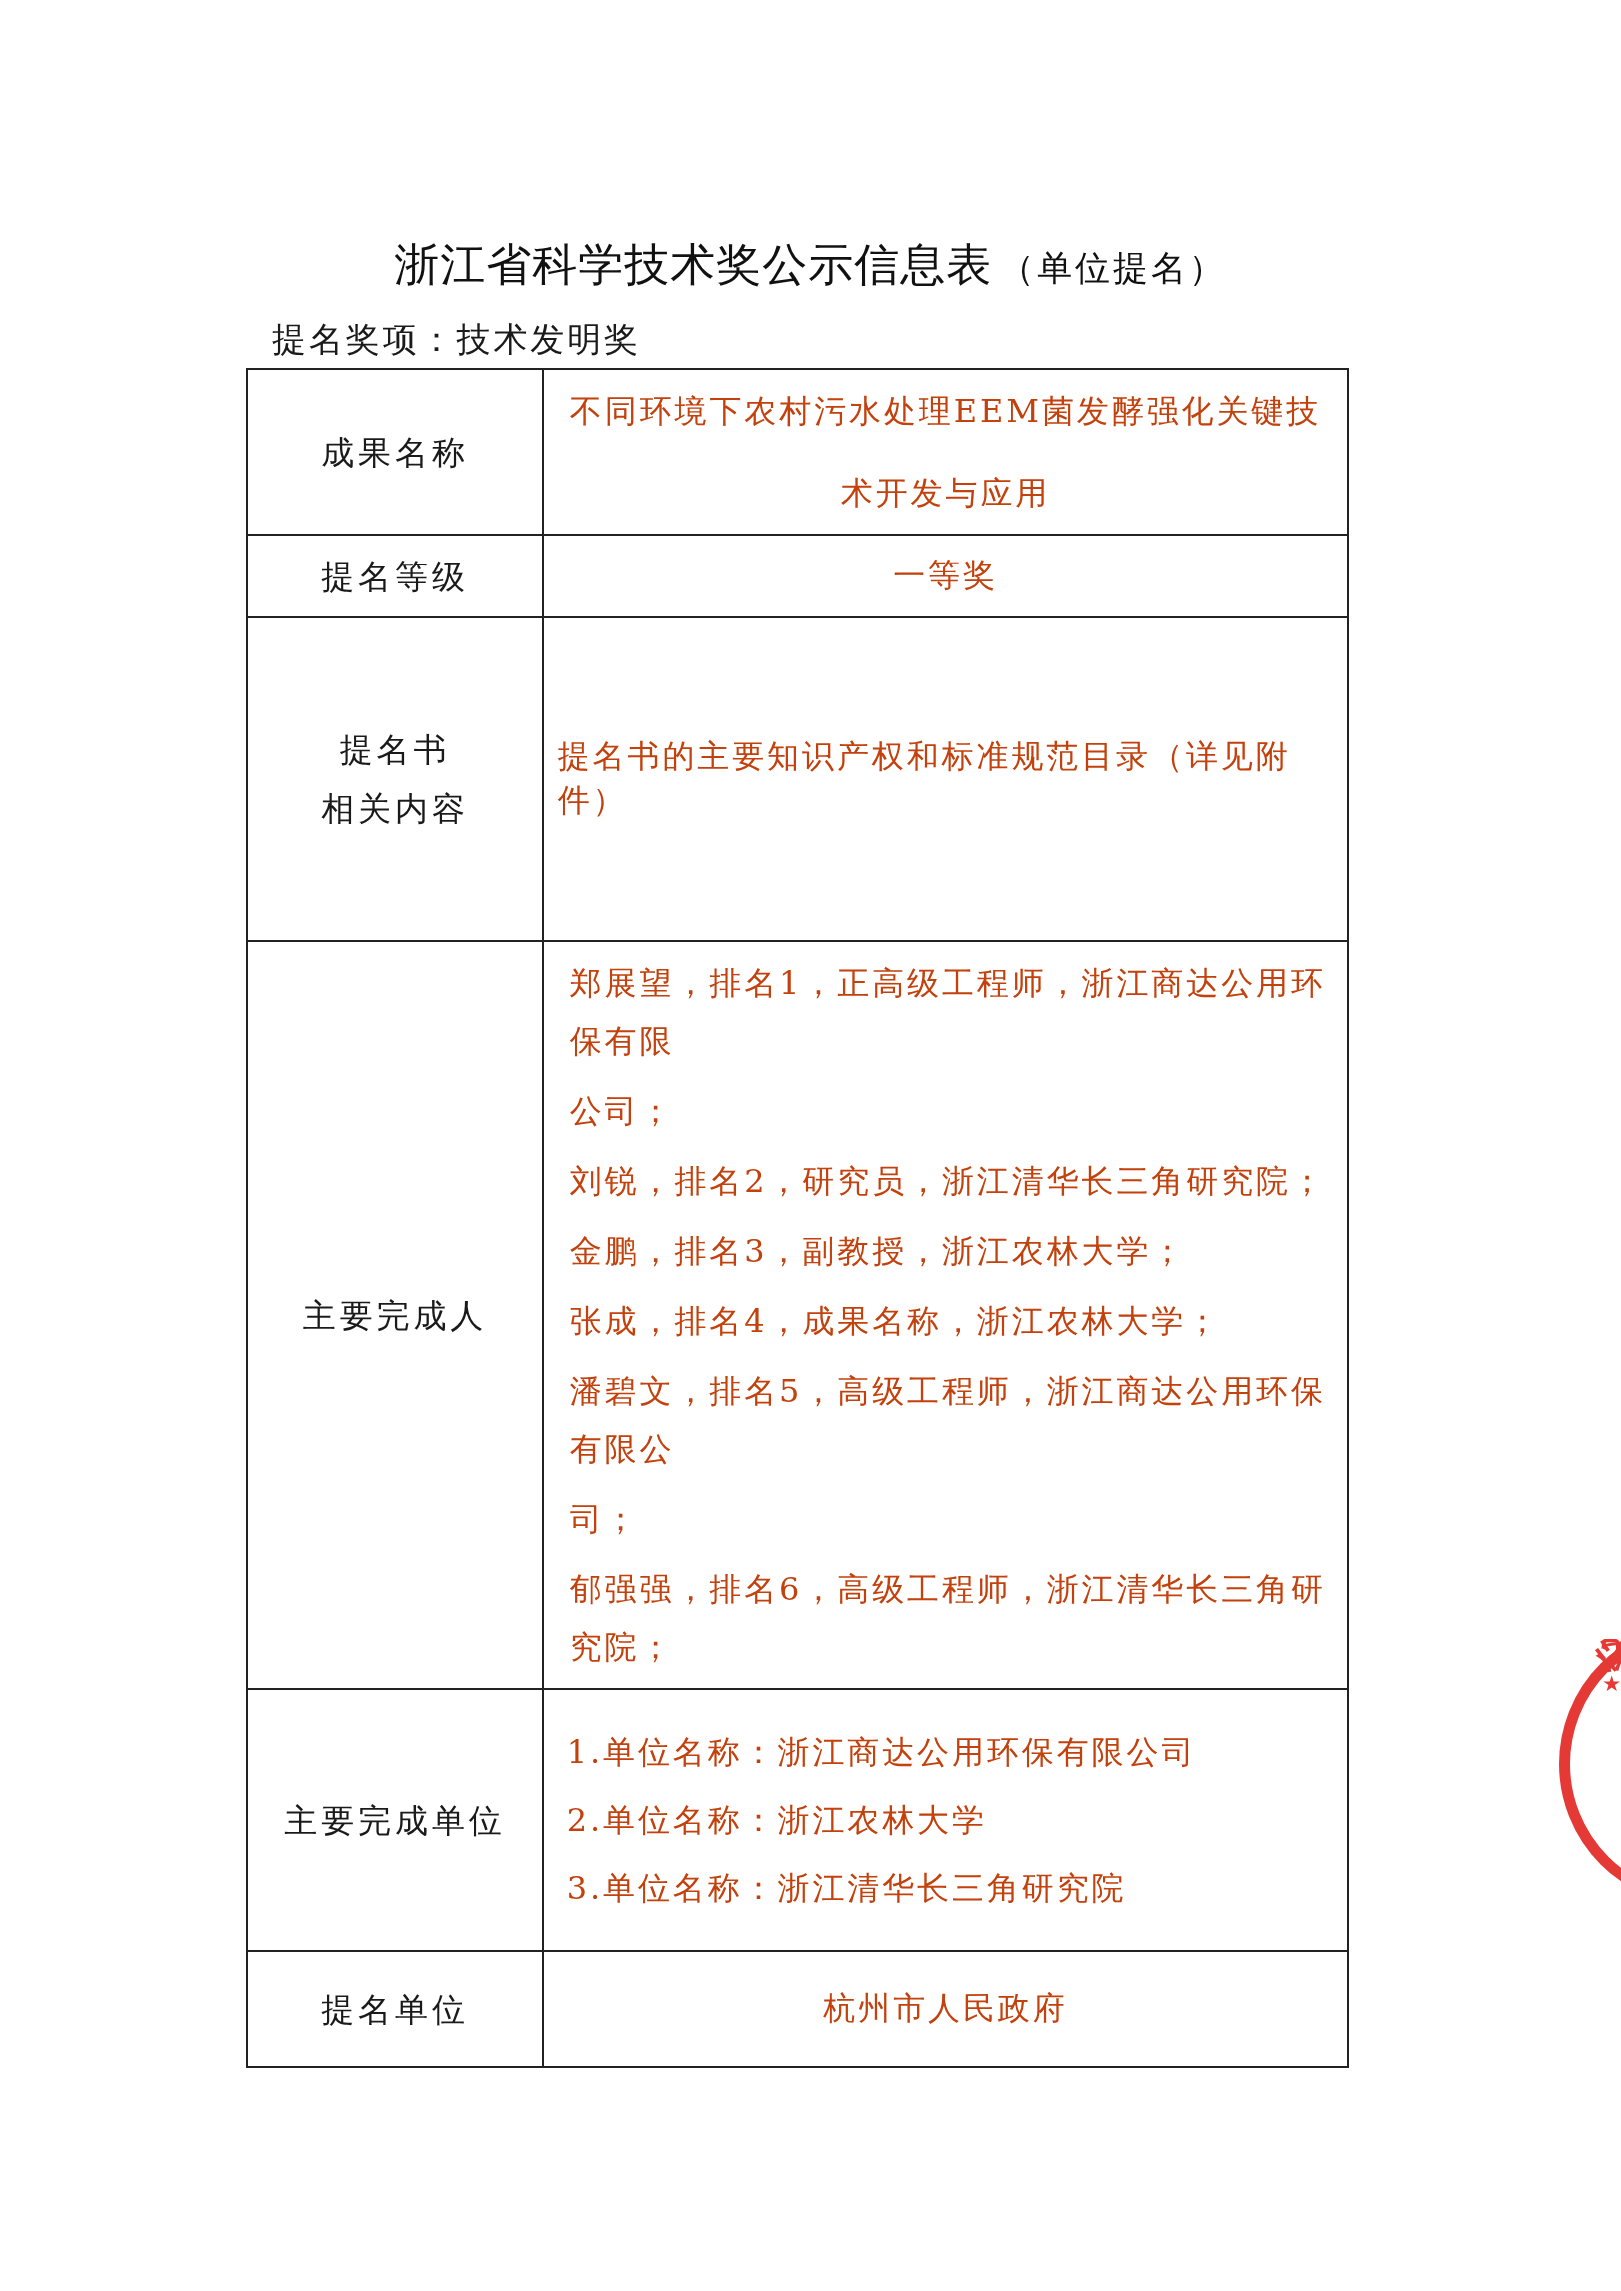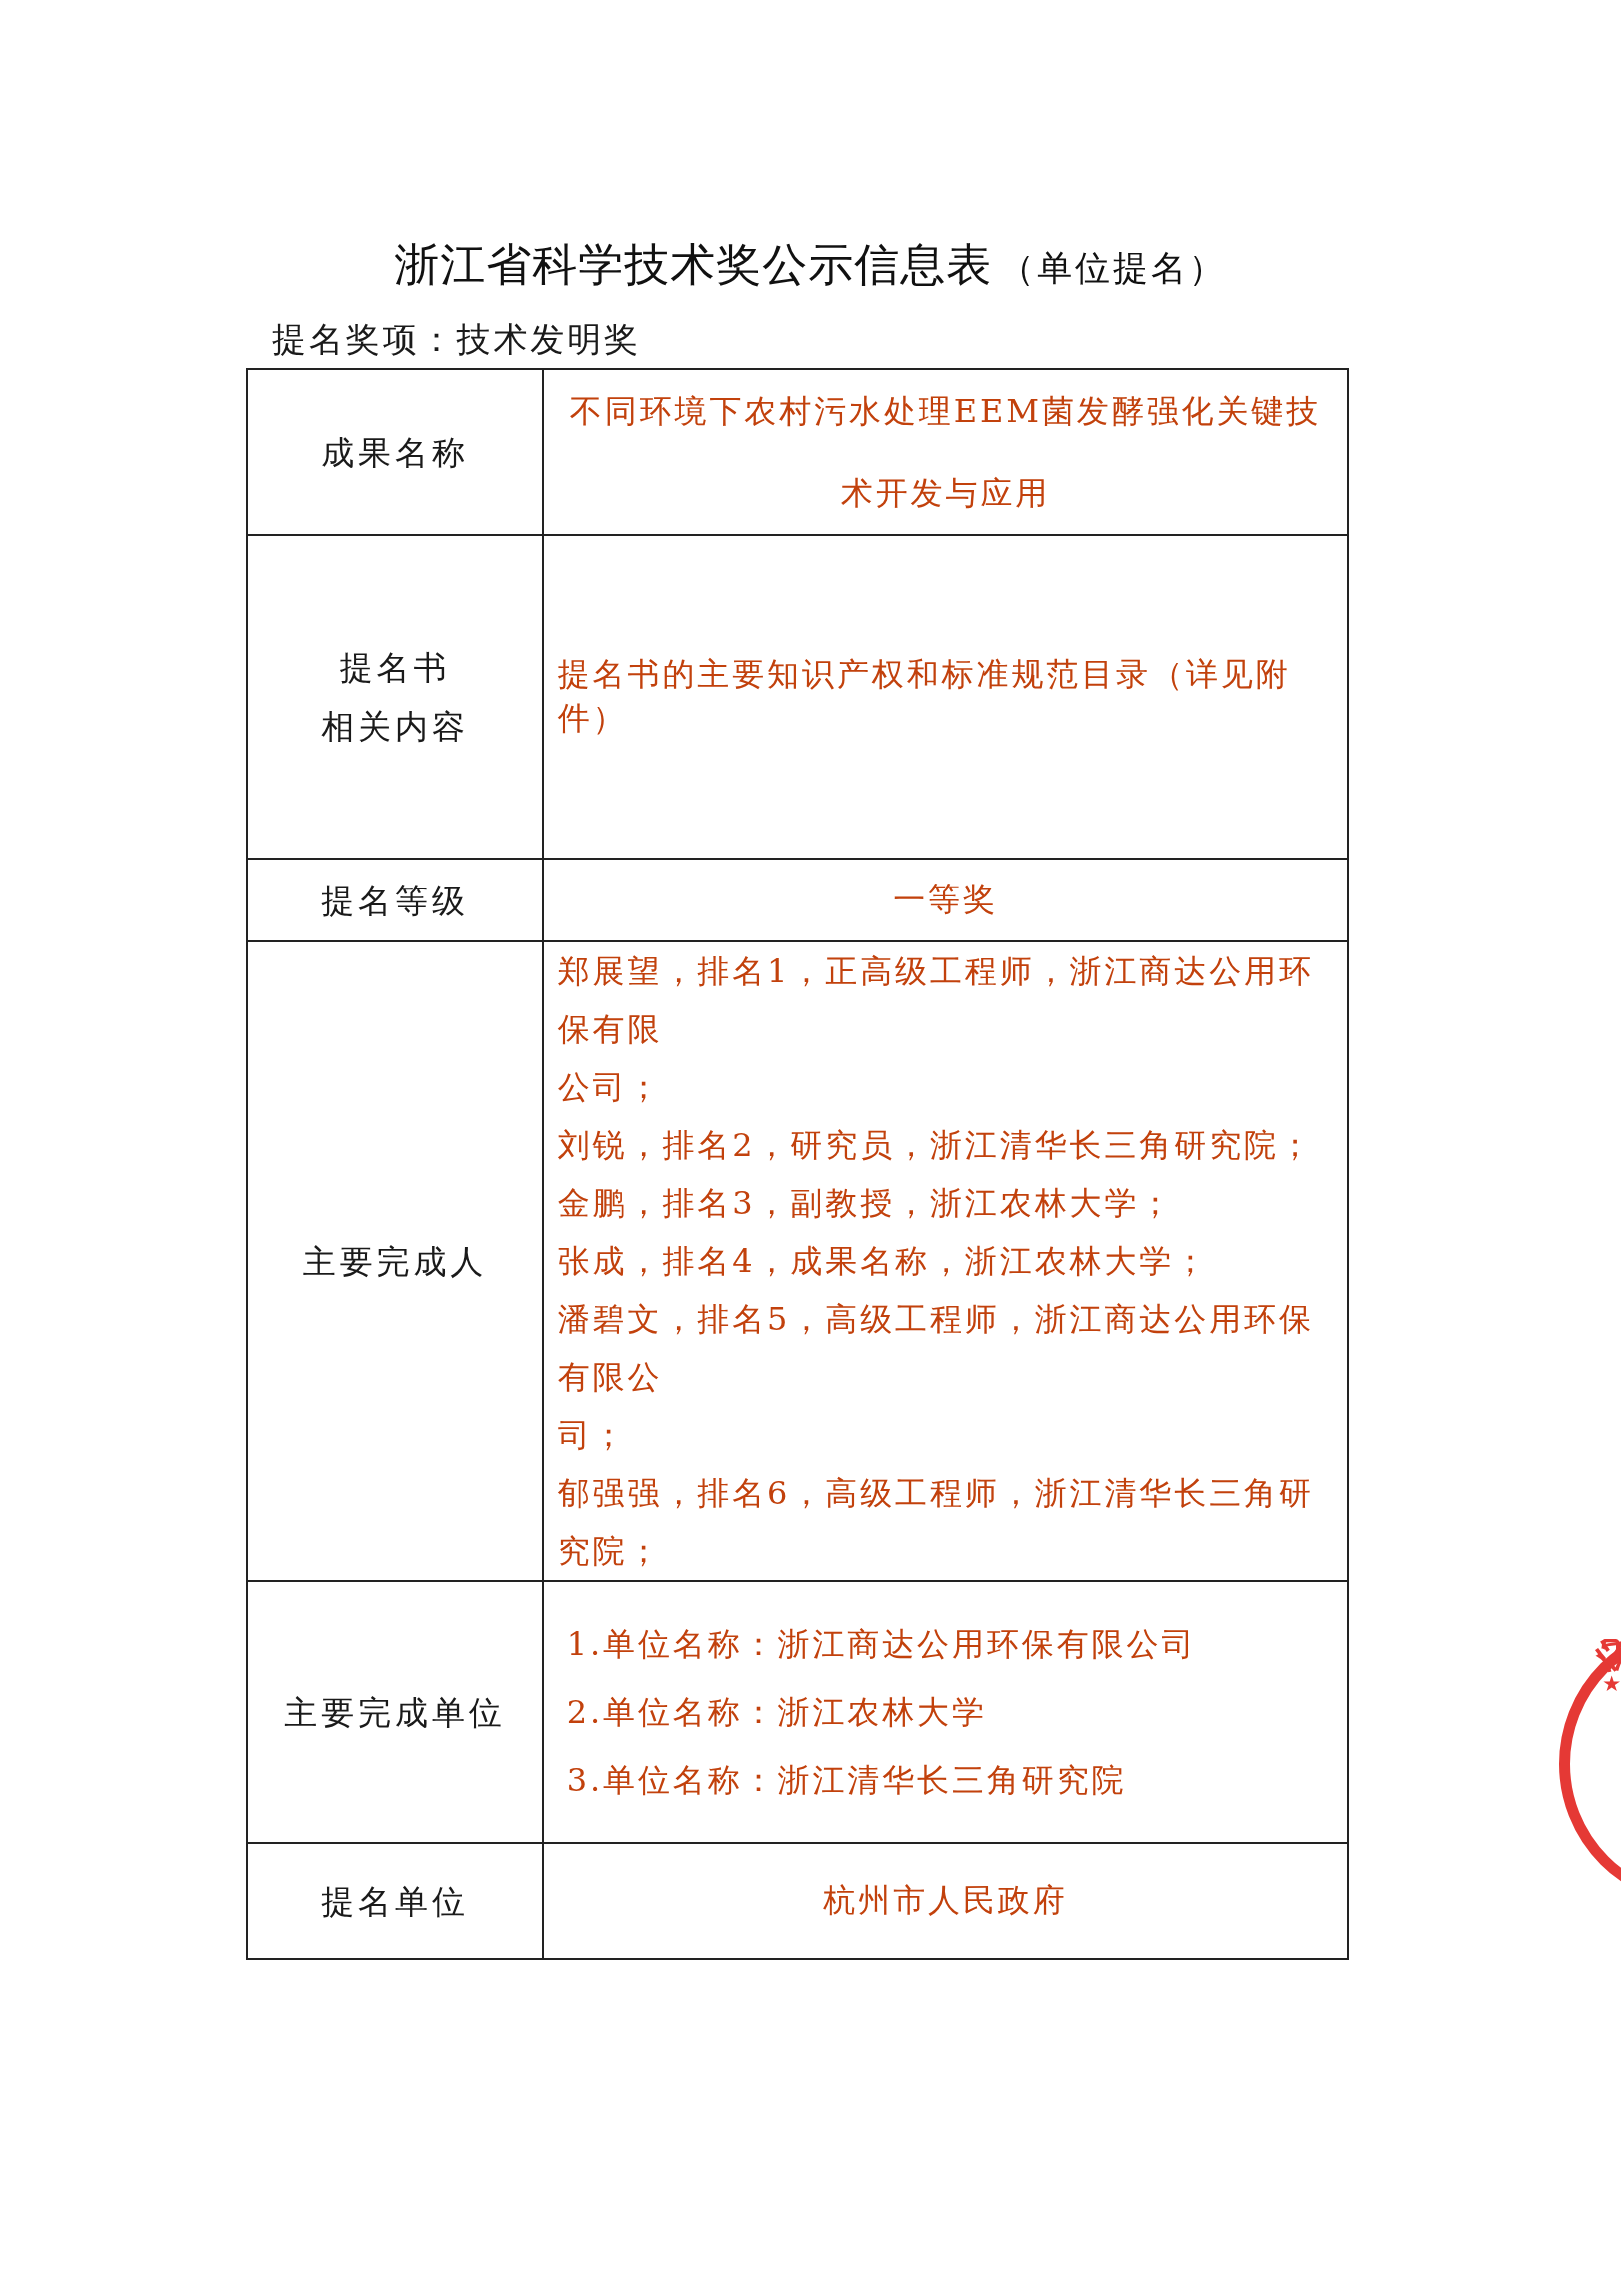--- a/index.html
+++ b/index.html
@@ -10,21 +10,21 @@
   .title .sub { font-size:35px; font-family:"DejaVu Serif","Liberation Serif", serif; letter-spacing:2.9px; margin-left:7px; }
   .award { position:absolute; top:317px; left:272px; font-size:34px; letter-spacing:2.9px; color:#1a1a1a;text-align:right; }
   table.info { position:absolute; left:246px; top:368px; width:1103px; border-collapse:collapse;
                table-layout:fixed; }
   table.info td { border:2.5px solid #222; padding:0; vertical-align:middle; }
   td.lbl { width:294px; text-align:center; font-size:33px; letter-spacing:3.9px; line-height:59px; color:#1a1a1a;margin-top:45px; }
   td.val { font-size:32px; letter-spacing:2.9px; color:#c2410c; }
   .v-title { text-align:center; line-height:82px; padding:0 9.8px; }
   .v-center { text-align:center; }
   .v-left { padding-left:13.7px !important; }
-  .people p { margin:0; line-height:58px; }
+  .people p { margin:12px; line-height:58px; }
   .units p { margin:9px; line-height:59px; }
   .small { font-size:27.4px; letter-spacing:1px; }
   .stamp { position:absolute; left:1551px; top:1622px; width:71px; height:284px; overflow:hidden; }
   .stamp .ring { position:absolute; left:7.8px; top:0; width:284px; height:284px; border-radius:50%;
                  border:11.8px solid #e53935; box-sizing:border-box; }
   .stamp .txt { position:absolute; left:39px; top:78px; color:#e53935; font-size:33px; font-weight:bold;
                 writing-mode:vertical-rl; transform:rotate(180deg); font-family:"DejaVu Sans","Liberation Sans", sans-serif; }
   .stamp .star { position:absolute; left:51px; top:49px; color:#e53935; font-size:21.6px; }
 </style>
 </head>
@@ -36,30 +36,30 @@
 
 <table class="info">
   <tbody>
       <tr style="height:165px">
     <td class="lbl">成果名称</td>
     <td class="val v-title">
       <div>不同环境下农村污水处理EEM菌发酵强化关键技</div>
       <div>术开发与应用</div>
     </td>
   </tr>
+  <tr style="height:82px">
+    <td class="lbl">提名等级</td>
+    <td class="val v-center">一等奖</td>
+  </tr>
   <tr style="height:324px">
     <td class="lbl">
       <div>提名书</div>
       <div>相关内容</div>
     </td>
     <td class="val v-left small">提名书的主要知识产权和标准规范目录（详见附件）</td>
-  </tr>
-  <tr style="height:82px">
-    <td class="lbl">提名等级</td>
-    <td class="val v-center">一等奖</td>
   </tr>
   <tr style="height:519px">
     <td class="lbl">主要完成人</td>
     <td class="val v-left people small">
       <p>郑展望，排名1，正高级工程师，浙江商达公用环保有限</p>
       <p>公司；</p>
       <p>刘锐，排名2，研究员，浙江清华长三角研究院；</p>
       <p>金鹏，排名3，副教授，浙江农林大学；</p>
       <p>张成，排名4，成果名称，浙江农林大学；</p>
       <p>潘碧文，排名5，高级工程师，浙江商达公用环保有限公</p>

